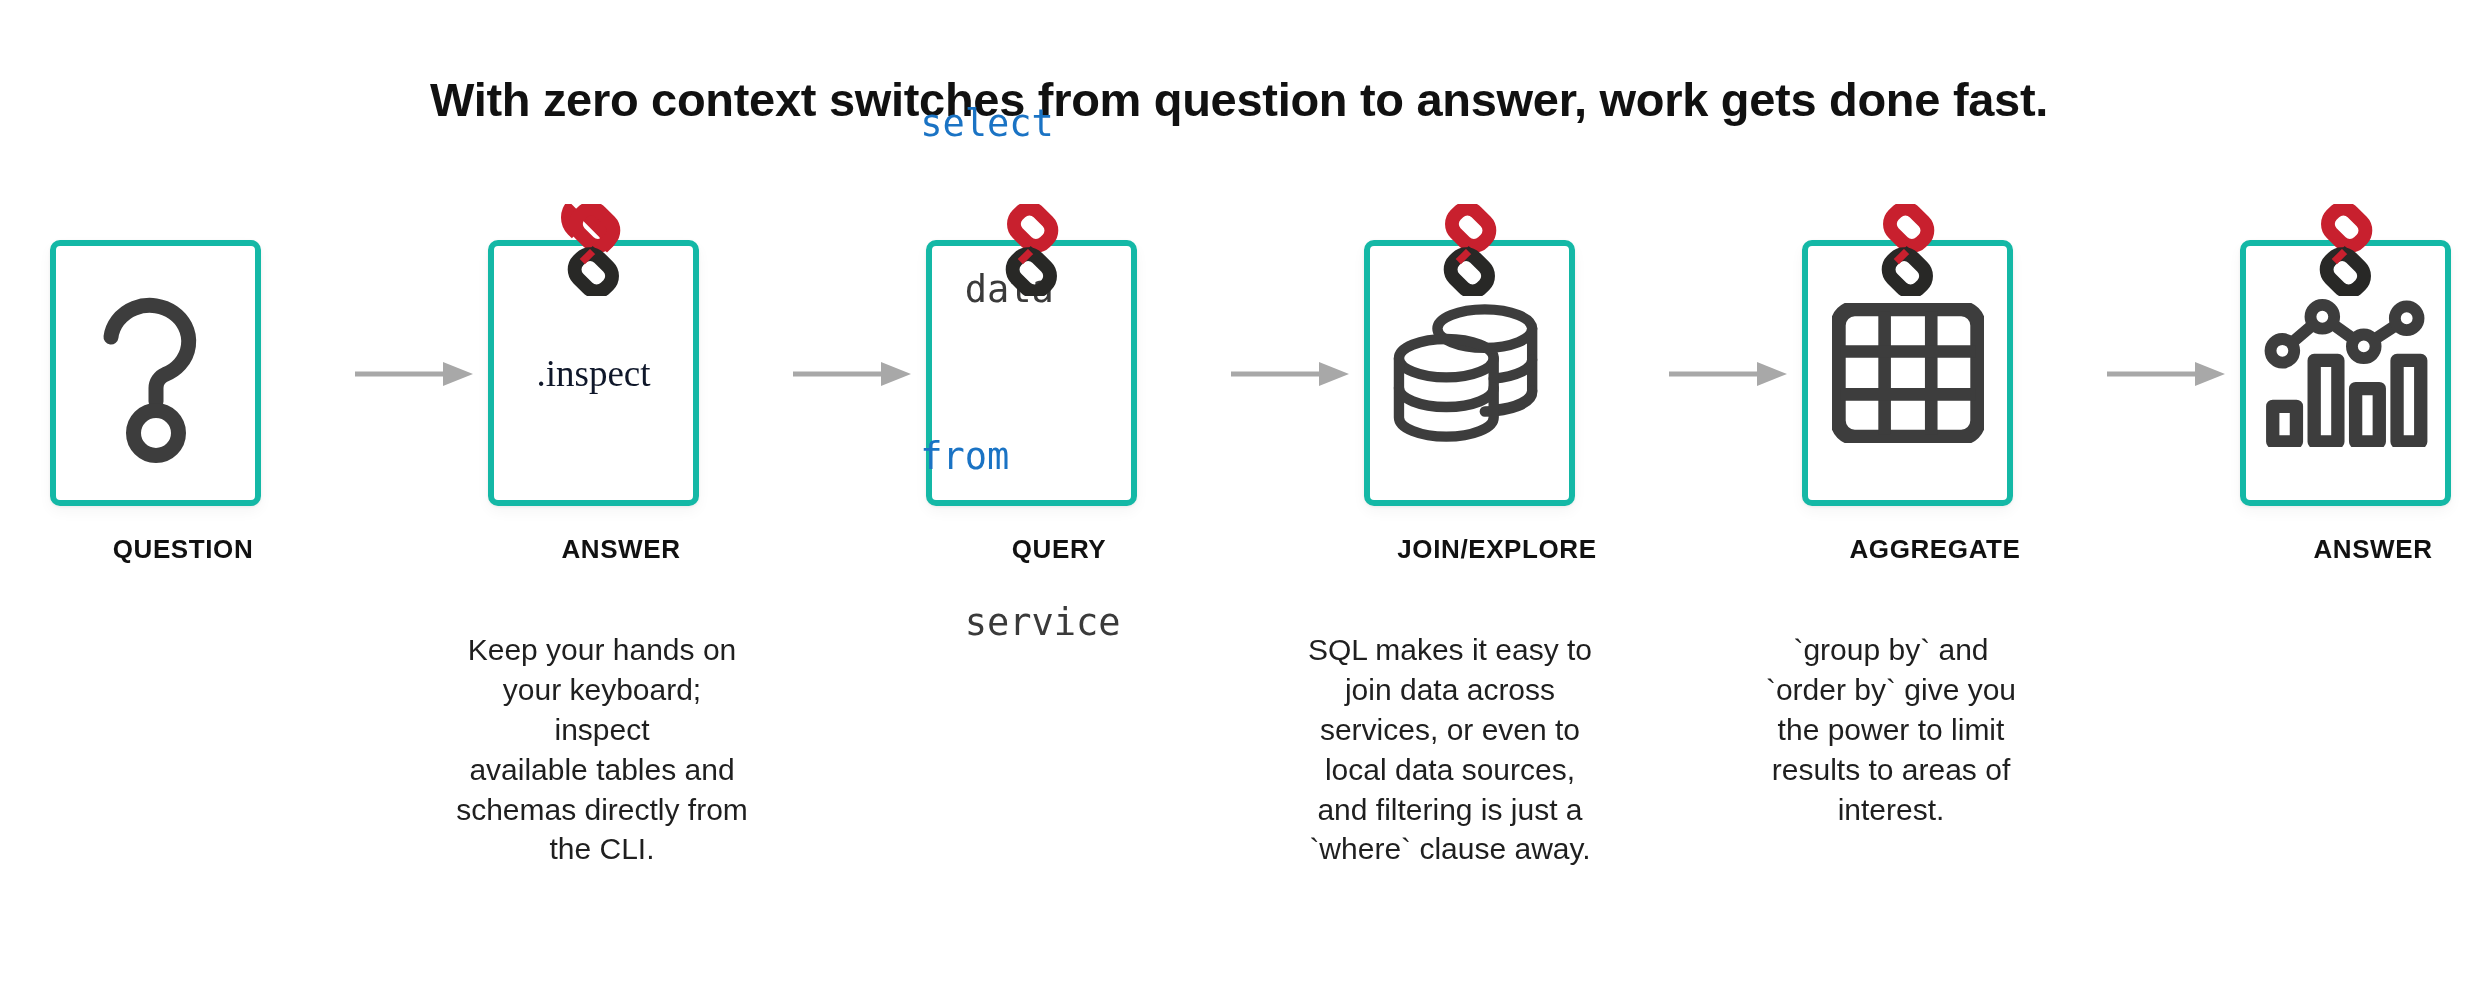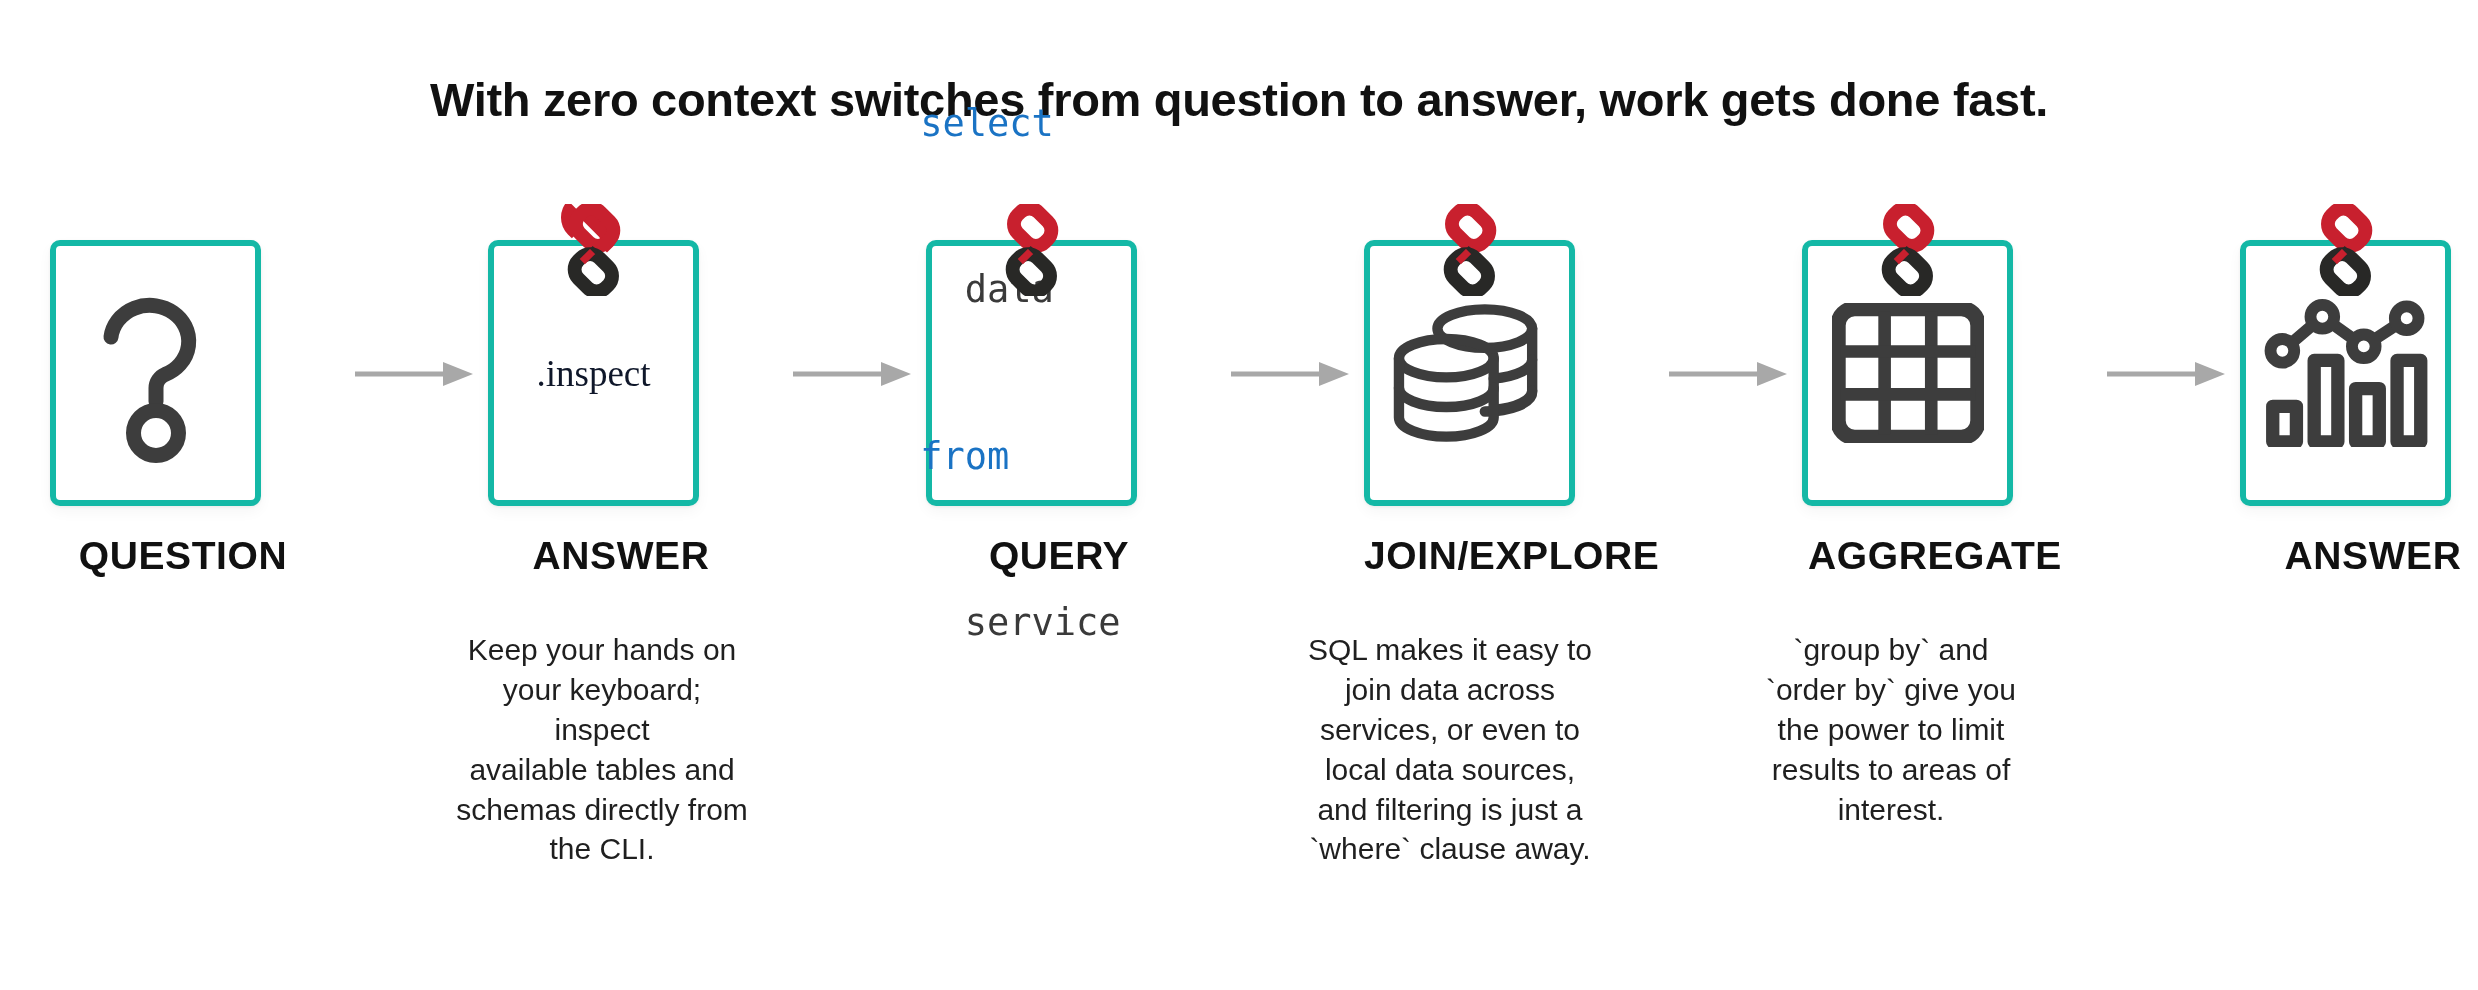--- a/index.html
+++ b/index.html
@@ -64,21 +64,21 @@
     box-shadow: 0 1px 3px rgba(0,0,0,0.06), 0 6px 14px rgba(0,0,0,0.04);
     display: flex;
     align-items: center;
     justify-content: center;
   }
 
   .step-label {
     margin-top: 28px;
     text-align: center;
     width: 266px;
-    font-size: 39px;
+    font-size: 26px;
     font-weight: 700;
     letter-spacing: 0.6px;
     color: #111111;
     white-space: nowrap;
   }
 
   
   .badge {
     position: absolute;
     top: -42px;

